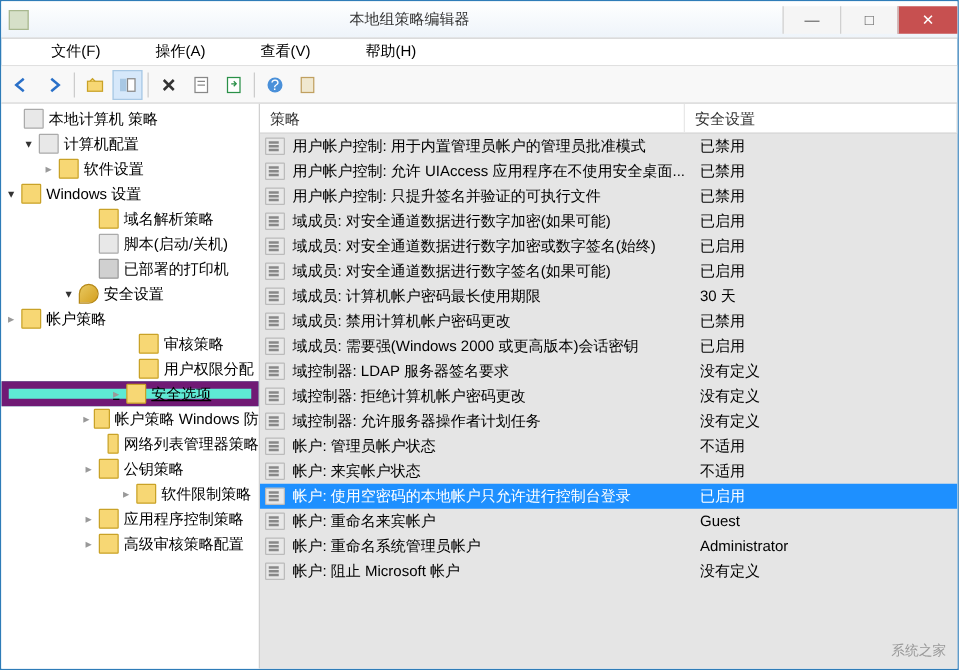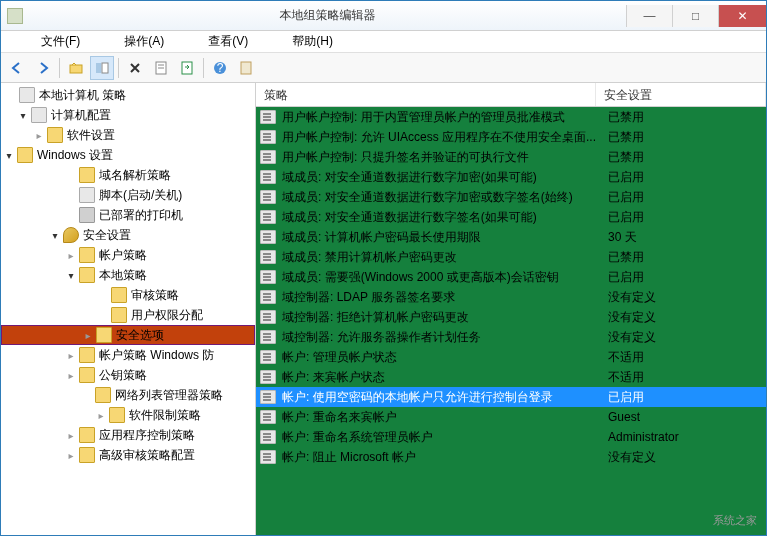--- a/index.html
+++ b/index.html
@@ -11,28 +11,28 @@
 .titlebar .win-btn { width: 46px; height: 22px; display: flex; align-items: center; justify-content: center; border-left: 1px solid #d0d0d0; cursor: pointer; }
 .titlebar .win-close { background: #c75050; color: #fff; width: 48px; }
 .titlebar .win-max, .titlebar .win-min { background: #f5f5f5; color: #555; }
 .menubar { height: 22px; display: flex; align-items: center; padding: 0 4px; border-bottom: 1px solid #e0e0e0; }
 .menubar .menu { padding: 2px 8px; cursor: pointer; margin-left: 28px; }
 .toolbar { height: 30px; display: flex; align-items: center; padding: 0 4px; gap: 2px; border-bottom: 1px solid #d0d0d0; background: #f8f8f8; }
 .toolbar .tb-btn { width: 24px; height: 24px; display: flex; align-items: center; justify-content: center; cursor: pointer; border: 1px solid transparent; }
 .toolbar .tb-btn.active { border: 1px solid #a8c8e4; background: #d6e8fa; }
 .toolbar .sep { width: 1px; height: 20px; background: #ccc; margin: 0 2px; }
 .main { display: flex; height: calc(100% - 82px); }
-.tree-pane { width: 255px; border-right: 1px solid #d0d0d0; overflow: auto; background: #fff; position: relative; }
+.tree-pane { width: 207px; border-right: 1px solid #d0d0d0; overflow: auto; background: #fff; position: relative; }
 .tree-pane::-webkit-scrollbar, .list-pane::-webkit-scrollbar { width: 17px; height: 17px; }
 .tree-pane::-webkit-scrollbar-track, .list-pane::-webkit-scrollbar-track { background: #f0f0f0; }
 .tree-pane::-webkit-scrollbar-thumb, .list-pane::-webkit-scrollbar-thumb { background: #c0c0c0; border: 1px solid #a0a0a0; }
-.list-pane { flex: 1; overflow: auto; background: #15803d; }
+.list-pane { flex: 1; overflow: auto; background: #e5e5e5; }
 .tree { padding: 2px 0; }
 .tree-item { display: flex; align-items: center; height: 20px; white-space: nowrap; cursor: pointer; }
-.tree-item.highlighted { border: 1px solid #701a75; background: #c2410c; }
+.tree-item.highlighted { border: 6px solid #701a75; background: #5eead4; text-decoration: underline; }
 .expander { width: 16px; height: 16px; display: inline-flex; align-items: center; justify-content: center; color: #666; font-size: 10px; }
 .expander.open::before { content: "▾"; color: #333; }
 .expander.closed::before { content: "▸"; color: #999; }
 .expander.none::before { content: ""; }
 .node-icon { width: 16px; height: 16px; margin-right: 4px; display: inline-block; background: #f7d774; border: 1px solid #c9a227; border-radius: 1px; }
 .node-icon.root { background: #e8e8e8; border-color: #aaa; }
 .node-icon.shield { background: linear-gradient(135deg, #e8c860, #d4a020); border-color: #b58818; border-radius: 50% 50% 50% 0; }
 .node-icon.printer { background: #d0d0d0; border-color: #999; }
 .list-header { display: flex; height: 24px; border-bottom: 1px solid #d0d0d0; background: #fff; position: sticky; top: 0; }
 .list-header .col { padding: 4px 8px; border-right: 1px solid #e8e8e8; color: #333; }
@@ -159,59 +159,54 @@
       <div class="tree-item" style="padding-left:62px">
           <span class="expander none"></span>
           <span class="node-icon printer"></span>
           <span>已部署的打印机</span>
         </div>
       <div class="tree-item" style="padding-left:46px">
           <span class="expander open"></span>
           <span class="node-icon shield"></span>
           <span>安全设置</span>
         </div>
-      <div class="tree-item" style="padding-left:62px">
+      <div class="tree-item" style="">
           <span class="expander closed"></span>
           <span class="node-icon"></span>
           <span>帐户策略</span>
         </div>
-      <div class="tree-item" style="padding-left:62px">
-          <span class="expander open"></span>
-          <span class="node-icon"></span>
-          <span>本地策略</span>
-        </div>
       <div class="tree-item" style="padding-left:94px">
           <span class="expander none"></span>
           <span class="node-icon"></span>
           <span>审核策略</span>
         </div>
       <div class="tree-item" style="padding-left:94px">
           <span class="expander none"></span>
           <span class="node-icon"></span>
           <span>用户权限分配</span>
         </div>
       <div class="tree-item highlighted" style="padding-left:78px">
           <span class="expander closed"></span>
           <span class="node-icon"></span>
           <span>安全选项</span>
         </div>
       <div class="tree-item" style="padding-left:62px">
           <span class="expander closed"></span>
           <span class="node-icon"></span>
           <span>帐户策略 Windows 防</span>
         </div>
+      <div class="tree-item" style="padding-left:78px">
+          <span class="expander none"></span>
+          <span class="node-icon"></span>
+          <span>网络列表管理器策略</span>
+        </div>
       <div class="tree-item" style="padding-left:62px">
           <span class="expander closed"></span>
           <span class="node-icon"></span>
           <span>公钥策略</span>
-        </div>
-      <div class="tree-item" style="padding-left:78px">
-          <span class="expander none"></span>
-          <span class="node-icon"></span>
-          <span>网络列表管理器策略</span>
         </div>
       <div class="tree-item" style="padding-left:92px">
           <span class="expander closed"></span>
           <span class="node-icon"></span>
           <span>软件限制策略</span>
         </div>
       <div class="tree-item" style="padding-left:62px">
           <span class="expander closed"></span>
           <span class="node-icon"></span>
           <span>应用程序控制策略</span>

